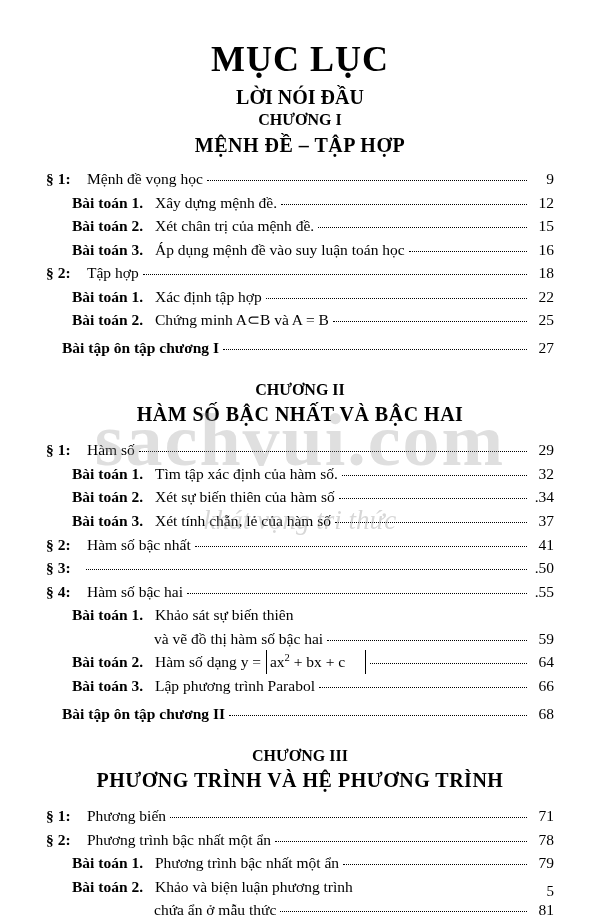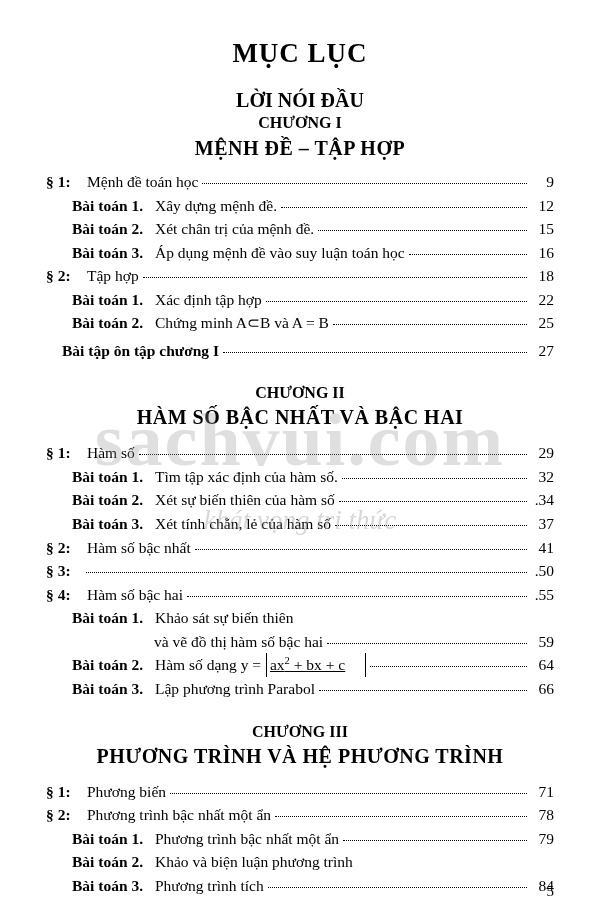--- a/index.html
+++ b/index.html
@@ -55,24 +55,24 @@
     font-family: "Liberation Serif", serif;
     font-style: italic;
     font-size: 27px;
     color: rgba(150,150,150,0.38);
     white-space: nowrap;
   }
 
   
   .doc-title {
     text-align: center;
-    font-size: 27px;
+    font-size: 36px;
     font-weight: bold;
     letter-spacing: 1px;
-    margin: 0 0 20px 0;
+    margin: 0 0 6px 0;
   }
   .foreword {
     text-align: center;
     font-size: 20px;
     font-weight: bold;
     margin: 0 0 2px 0;
   }
   .chapter-num {
     text-align: center;
     font-size: 16px;
@@ -144,21 +144,20 @@
   .abs-bar {
     display: inline-block;
     border-left: 1.2px solid #000;
     padding-left: 3px;
     margin-left: 1px;
   }
   .abs-bar-r {
     display: inline-block;
     border-right: 1.2px solid #000;
     padding-right: 20px;
-    text-decoration: underline;
   }
 
   .page-number {
     position: absolute;
     right: 46px;
     bottom: 22px;
     font-size: 15px;
   }
 </style>
 </head>
@@ -174,21 +173,21 @@
   <h1 class="doc-title">MỤC LỤC</h1>
   <div class="foreword">LỜI NÓI ĐẦU</div>
 
   <div>
     <div class="chapter-num">CHƯƠNG I</div>
     <div class="chapter-name">MỆNH ĐỀ – TẬP HỢP</div>
     <div class="toc">
 
       <div class="row lvl-sec">
         <span class="lbl">§ 1:</span>
-        <span class="txt">Mệnh đề toán học</span>
+        <span class="txt">Mệnh đề vọng học</span>
         <span class="dots"></span>
         <span class="pg">9</span>
       </div>
 
       <div class="row lvl-prob">
         <span class="lbl">Bài toán 1.</span>
         <span class="txt">Xây dựng mệnh đề.</span>
         <span class="dots"></span>
         <span class="pg">12</span>
       </div>
@@ -308,20 +307,25 @@
         <span class="pg">64</span>
       </div>
 
       <div class="row lvl-prob">
         <span class="lbl">Bài toán 3.</span>
         <span class="txt">Lập phương trình Parabol</span>
         <span class="dots"></span>
         <span class="pg">66</span>
       </div>
 
+      <div class="row lvl-exam bold-all" style="margin-top:4px;">
+        <span class="lbl">Bài tập ôn tập chương II</span>
+        <span class="dots"></span>
+        <span class="pg">68</span>
+      </div>
 
     </div>
   </div>
 
   <div class="chapter-block">
     <div class="chapter-num">CHƯƠNG III</div>
     <div class="chapter-name">PHƯƠNG TRÌNH VÀ HỆ PHƯƠNG TRÌNH</div>
     <div class="toc">
 
       <div class="row lvl-sec">
@@ -343,20 +347,25 @@
         <span class="txt">Phương trình bậc nhất một ẩn</span>
         <span class="dots"></span>
         <span class="pg">79</span>
       </div>
 
       <div class="row lvl-prob">
         <span class="lbl">Bài toán 2.</span>
         <span class="txt">Khảo và biện luận phương trình</span>
       </div>
 
+      <div class="row cont cont-row">
+        <span class="txt">chứa ẩn ở mẫu thức</span>
+        <span class="dots"></span>
+        <span class="pg">81</span>
+      </div>
 
       <div class="row lvl-prob">
         <span class="lbl">Bài toán 3.</span>
         <span class="txt">Phương trình tích</span>
         <span class="dots"></span>
         <span class="pg">84</span>
       </div>
 
     </div>
   </div>

